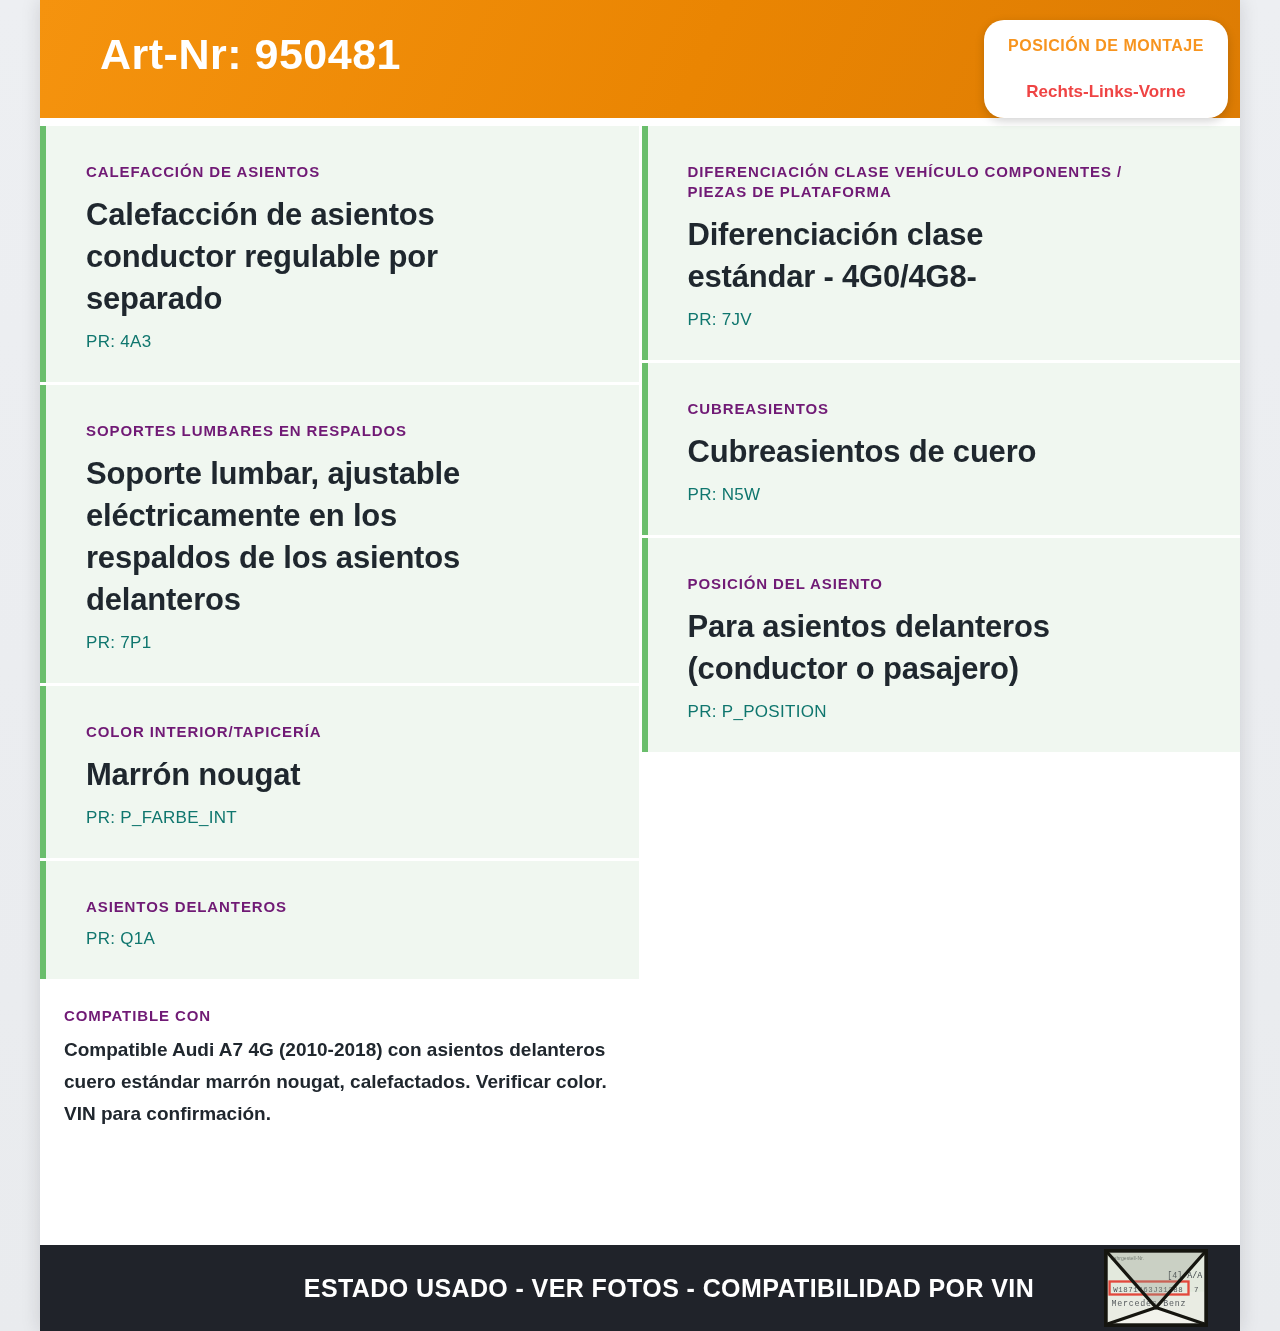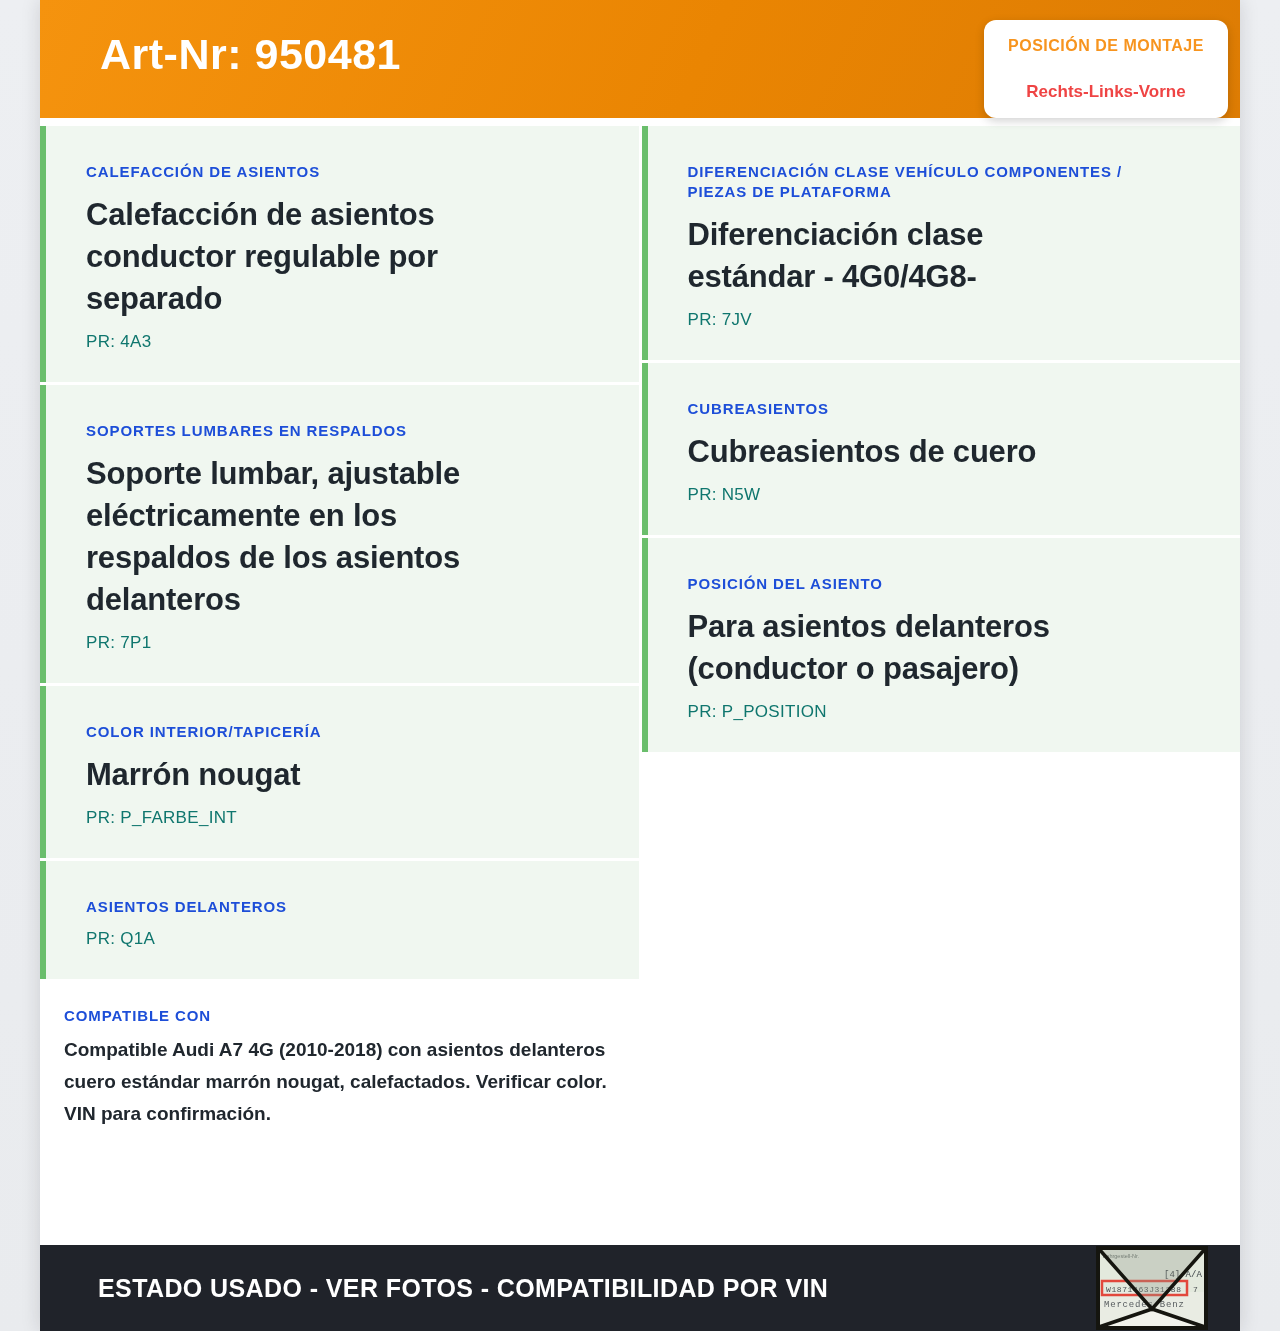--- a/index.html
+++ b/index.html
@@ -25,21 +25,21 @@
     background: linear-gradient(115deg, #f5930e 0%, #ea8502 55%, #dd7c04 100%);
   }
   .header .art-nr {
     margin: 0; padding: 30px 0 0 60px;
     font-size: 43px; font-weight: bold; letter-spacing: 0.5px;
     color: #ffffff;
   }
   .badge {
     position: absolute; top: 20px; right: 12px;
     width: 244px; padding: 17px 10px 16px;
-    background: #ffffff; border-radius: 12px;
+    background: #ffffff; border-radius: 20px;
     box-shadow: 0 3px 10px rgba(0,0,0,0.18);
     text-align: center;
   }
   .badge .badge-label {
     color: #f7941e; font-size: 16px; font-weight: bold; letter-spacing: 0.5px;
   }
   .badge .badge-value {
     margin-top: 27px; color: #ef4444; font-size: 17px; font-weight: bold;
   }
   
@@ -49,21 +49,21 @@
     background: #ffffff;
     min-height: 0;
   }
   .col { display: flex; flex-direction: column; gap: 3px; min-height: 0; }
   .card {
     background: #f0f7f0;
     border-left: 6px solid #6abe6c;
     padding: 36px 56px 30px 40px;
   }
   .lbl {
-    color: #1d4ed8; font-size: 15px; font-weight: bold;
+    color: #701a75; font-size: 15px; font-weight: bold;
     letter-spacing: 0.9px; line-height: 20px; text-transform: uppercase;
   }
   .title {
     margin-top: 12px;
     color: #1f272e; font-size: 31px; font-weight: bold;
     line-height: 42px; letter-spacing: -0.2px;
     max-width: 410px;
   }
   .pr {
     margin-top: 12px;
@@ -79,27 +79,28 @@
     color: #20272e; font-size: 19px; font-weight: bold;
     line-height: 32px; max-width: 560px;
   }
   
   .footer {
     position: relative; flex: none;
     height: 86px;
     background: #20232a;
     display: flex; align-items: center;
     padding-left: 58px;
+    justify-content: center;
   }
   .footer .banner-text {
     color: #ffffff; font-size: 25px; font-weight: bold; letter-spacing: 0.4px;
   }
   .thumb {
     position: absolute; right: 32px; top: 1px;
-    width: 112px; height: 84px;
+    width: 104px; height: 84px;
   }
   .thumb svg { display: block; width: 100%; height: 100%; }
 </style>
 </head>
 <body>
 
 <div class="page">
 
   <div class="header">
     <h1 class="art-nr">Art-Nr: 950481</h1>

